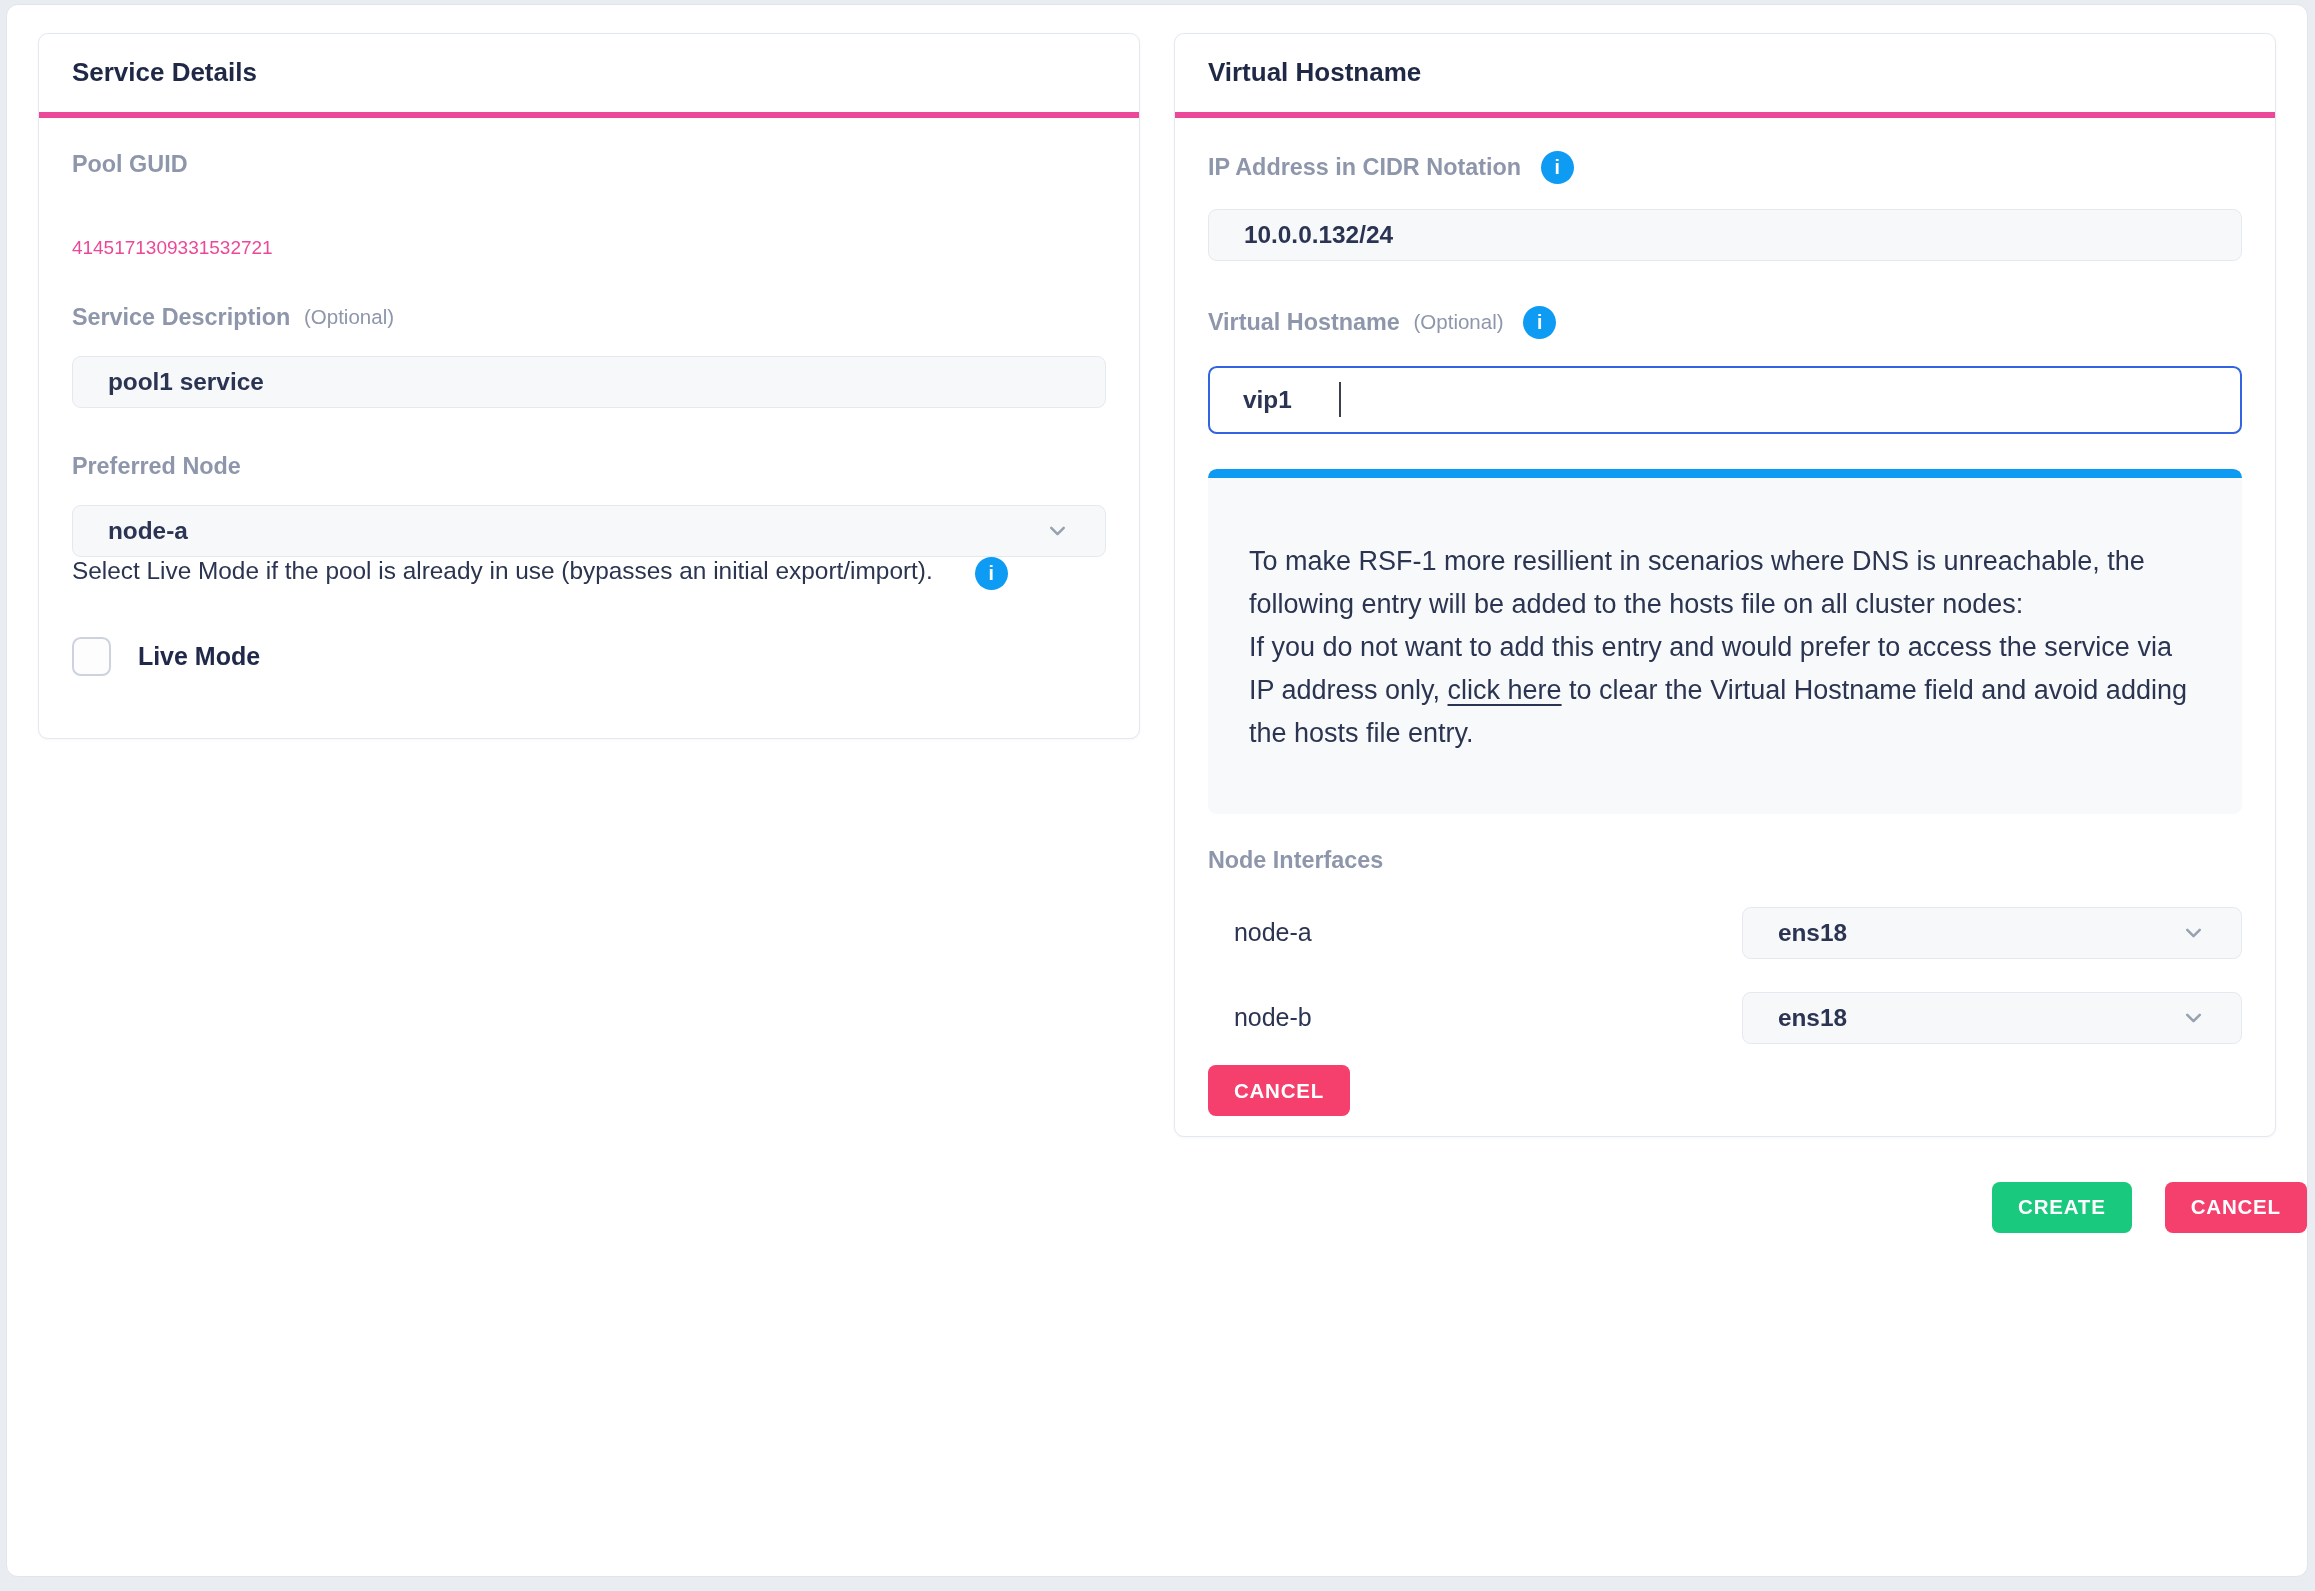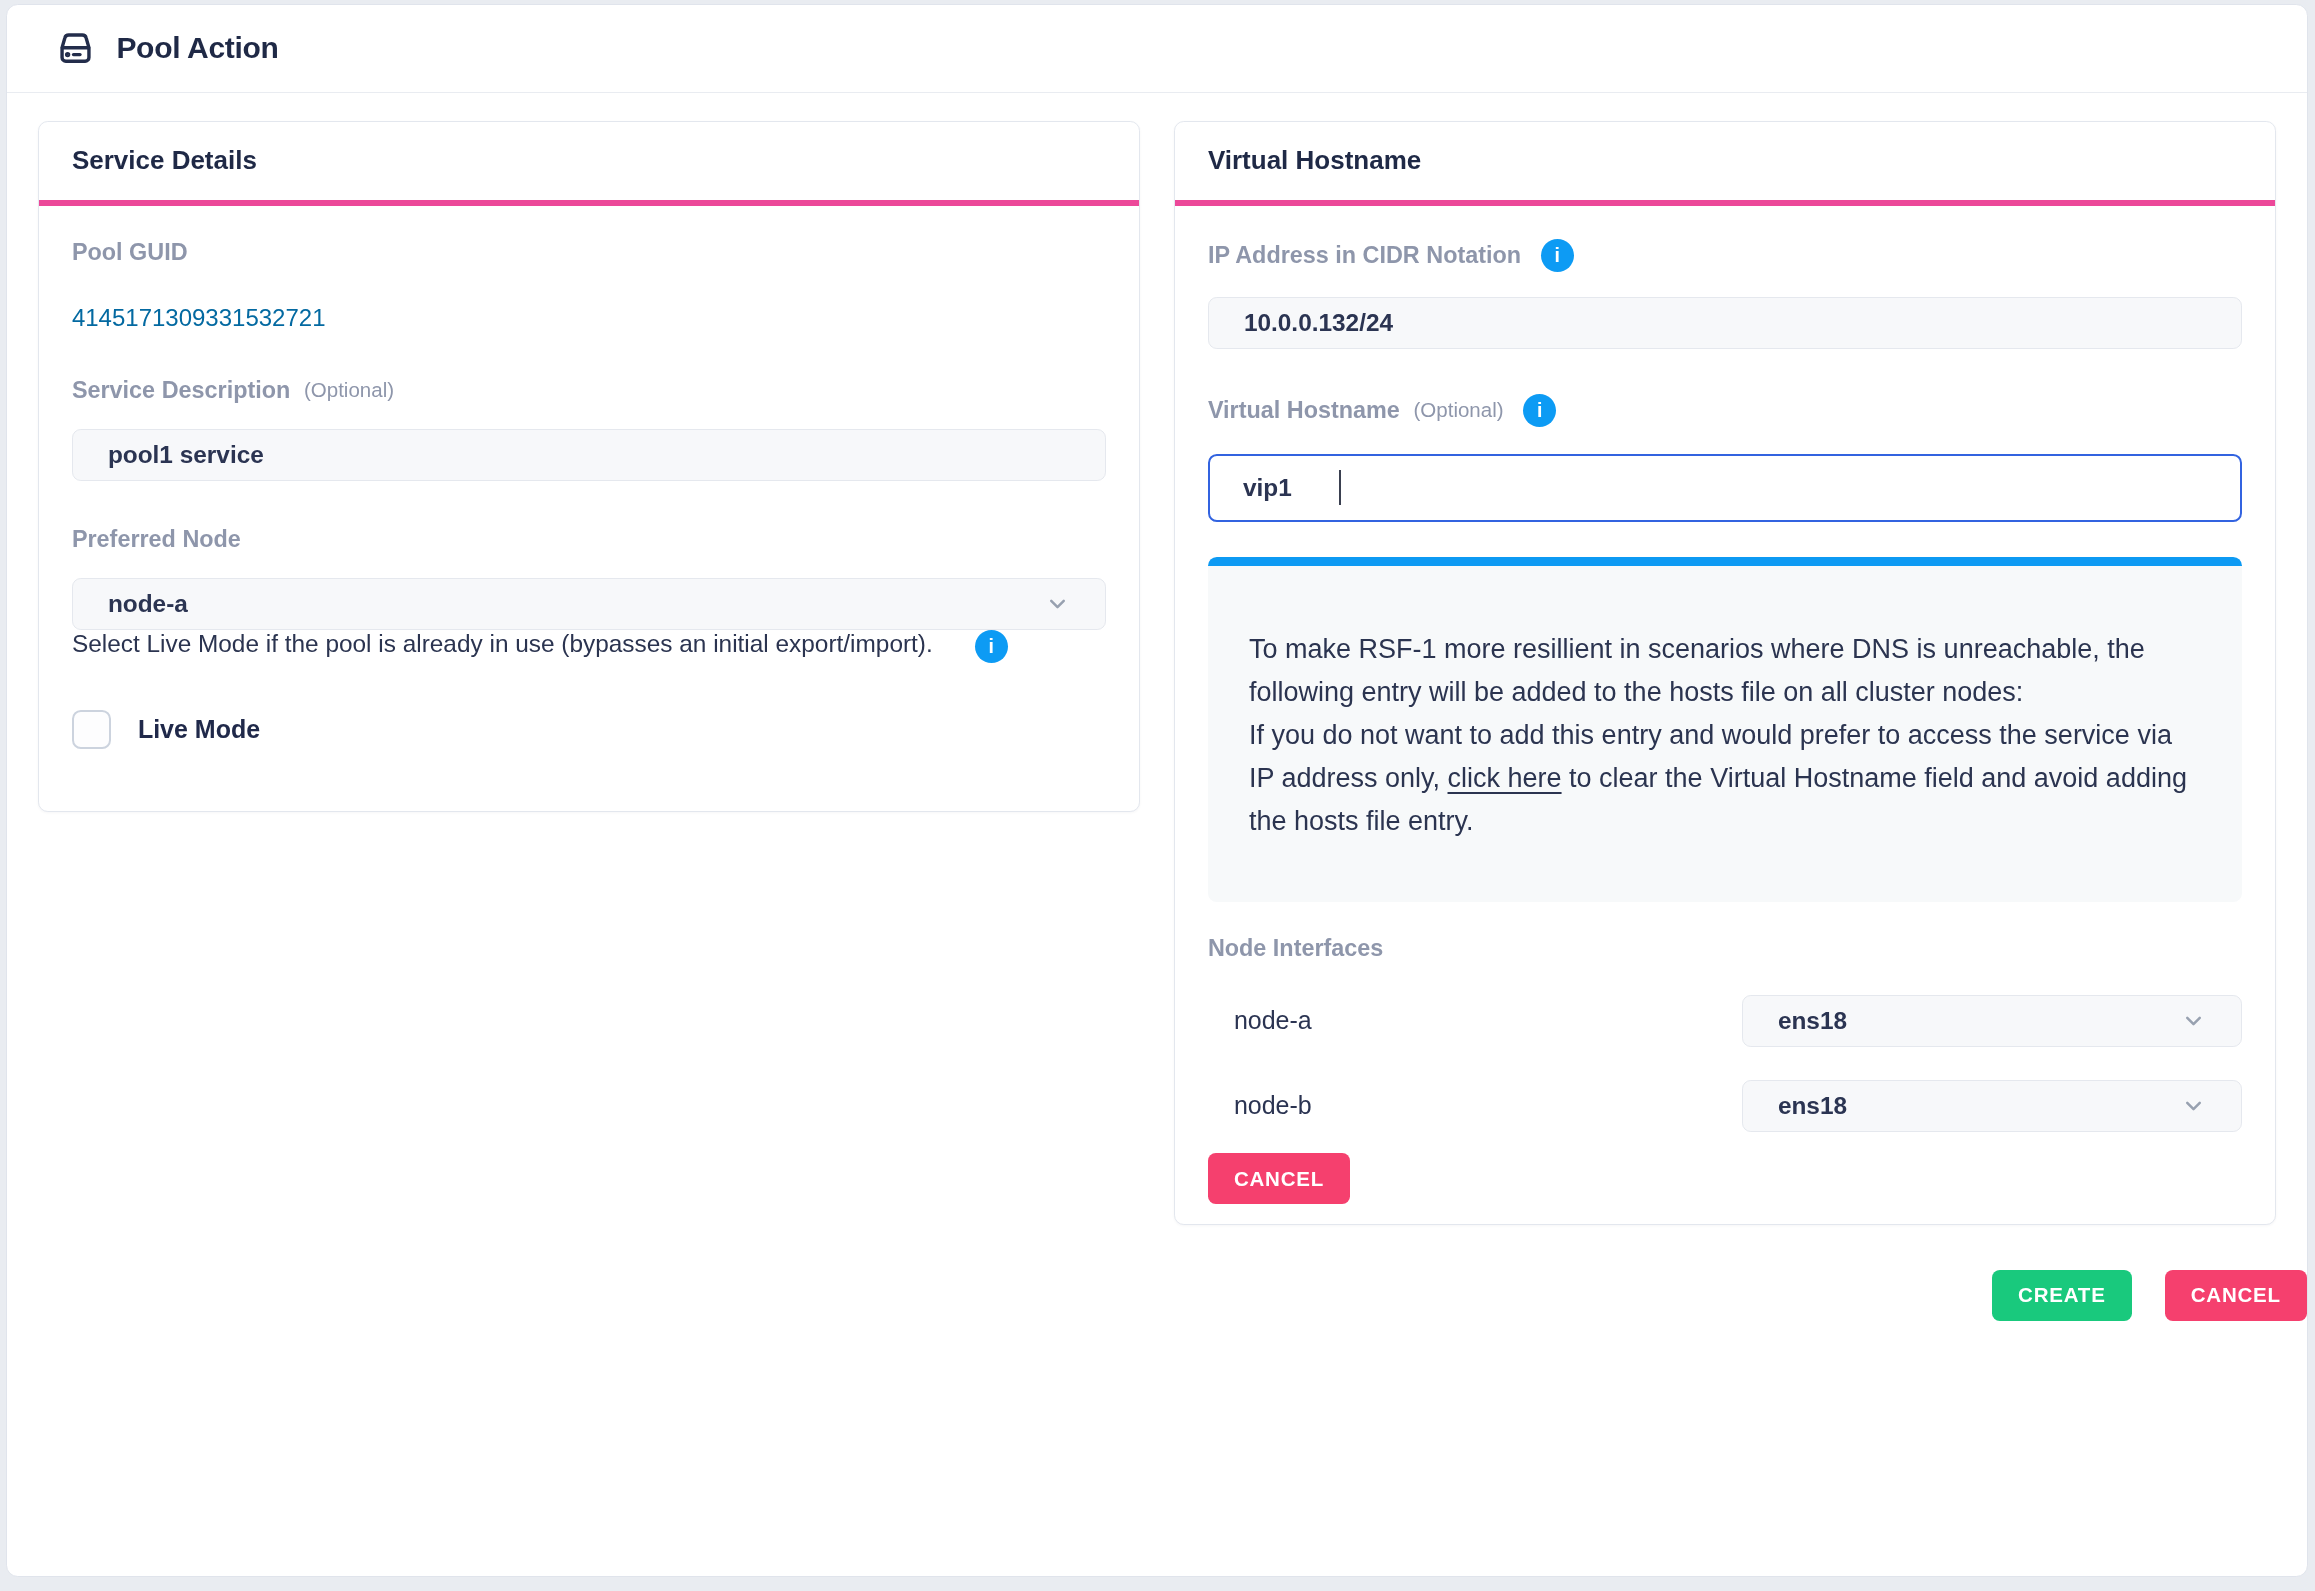--- a/index.html
+++ b/index.html
@@ -75,21 +75,21 @@
     background: #0d9bf4;
     color: #fff;
     font-size: 19.5px;
     font-weight: 700;
     display: inline-flex;
     align-items: center;
     justify-content: center;
     margin-left: 5.9px;
     flex: 0 0 auto;
   }
-  .guid-value { margin-top: 38px; font-size: 24px; font-weight: 400; color: #0369a1; }
+  .guid-value { margin-top: 59px; font-size: 19px; font-weight: 400; color: #ec4899; }
 
   .mt-sd { margin-top: 45px; }
   .text-input {
     margin-top: 25px;
     height: 52px;
     background: #f7f8fa;
     border: 1px solid #e5e8ee;
     border-radius: 8.8px;
     display: flex;
     align-items: center;
@@ -207,29 +207,20 @@
     gap: 33px;
     padding: 45px 0 0 29px;
     justify-content: flex-end;
   }
 </style>
 </head>
 <body>
 
 <div class="app-card">
 
-  <div class="app-header">
-    <svg viewBox="0 0 24 24" fill="none" stroke="#232d4b" stroke-width="1.9" stroke-linecap="round" stroke-linejoin="round">
-      <path d="M8.2 4.5 h7.6 c1 0 1.9 .65 2.15 1.6 l1.55 5.4 v5.5 a2.1 2.1 0 0 1 -2.1 2.1 H6.6 a2.1 2.1 0 0 1 -2.1 -2.1 v-5.5 l1.55 -5.4 c.25 -.95 1.15 -1.6 2.15 -1.6 z"></path>
-      <path d="M4.7 11.6 h14.6"></path>
-      <circle cx="7.6" cy="15.4" r="0.55" fill="#232d4b"></circle>
-      <path d="M10.9 15.4 h3.6"></path>
-    </svg>
-    <div class="app-title">Pool Action</div>
-  </div>
 
   <div class="panels">
 
     <div class="panel panel--left">
       <div class="panel-header">
         <div class="panel-title">Service Details</div>
       </div>
       <div class="panel-body">
 
         <div class="field-label">Pool GUID</div>

